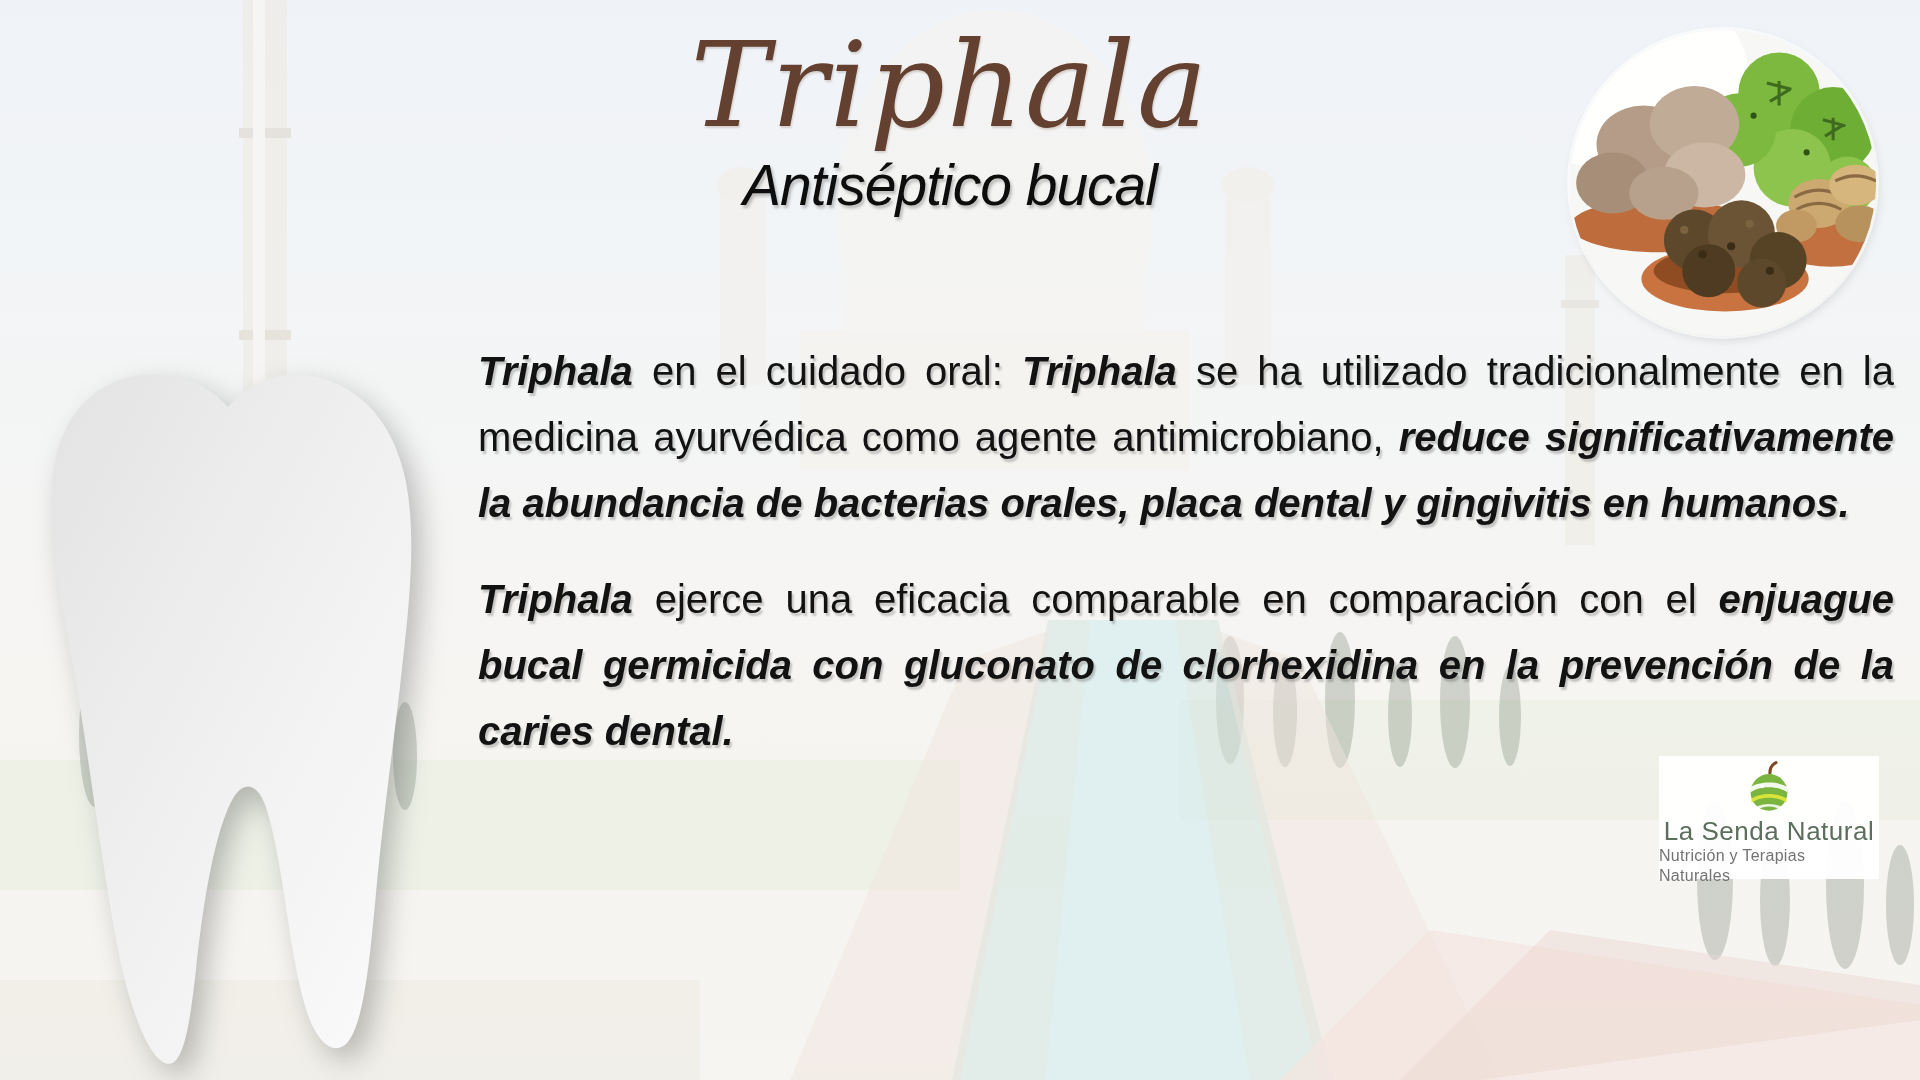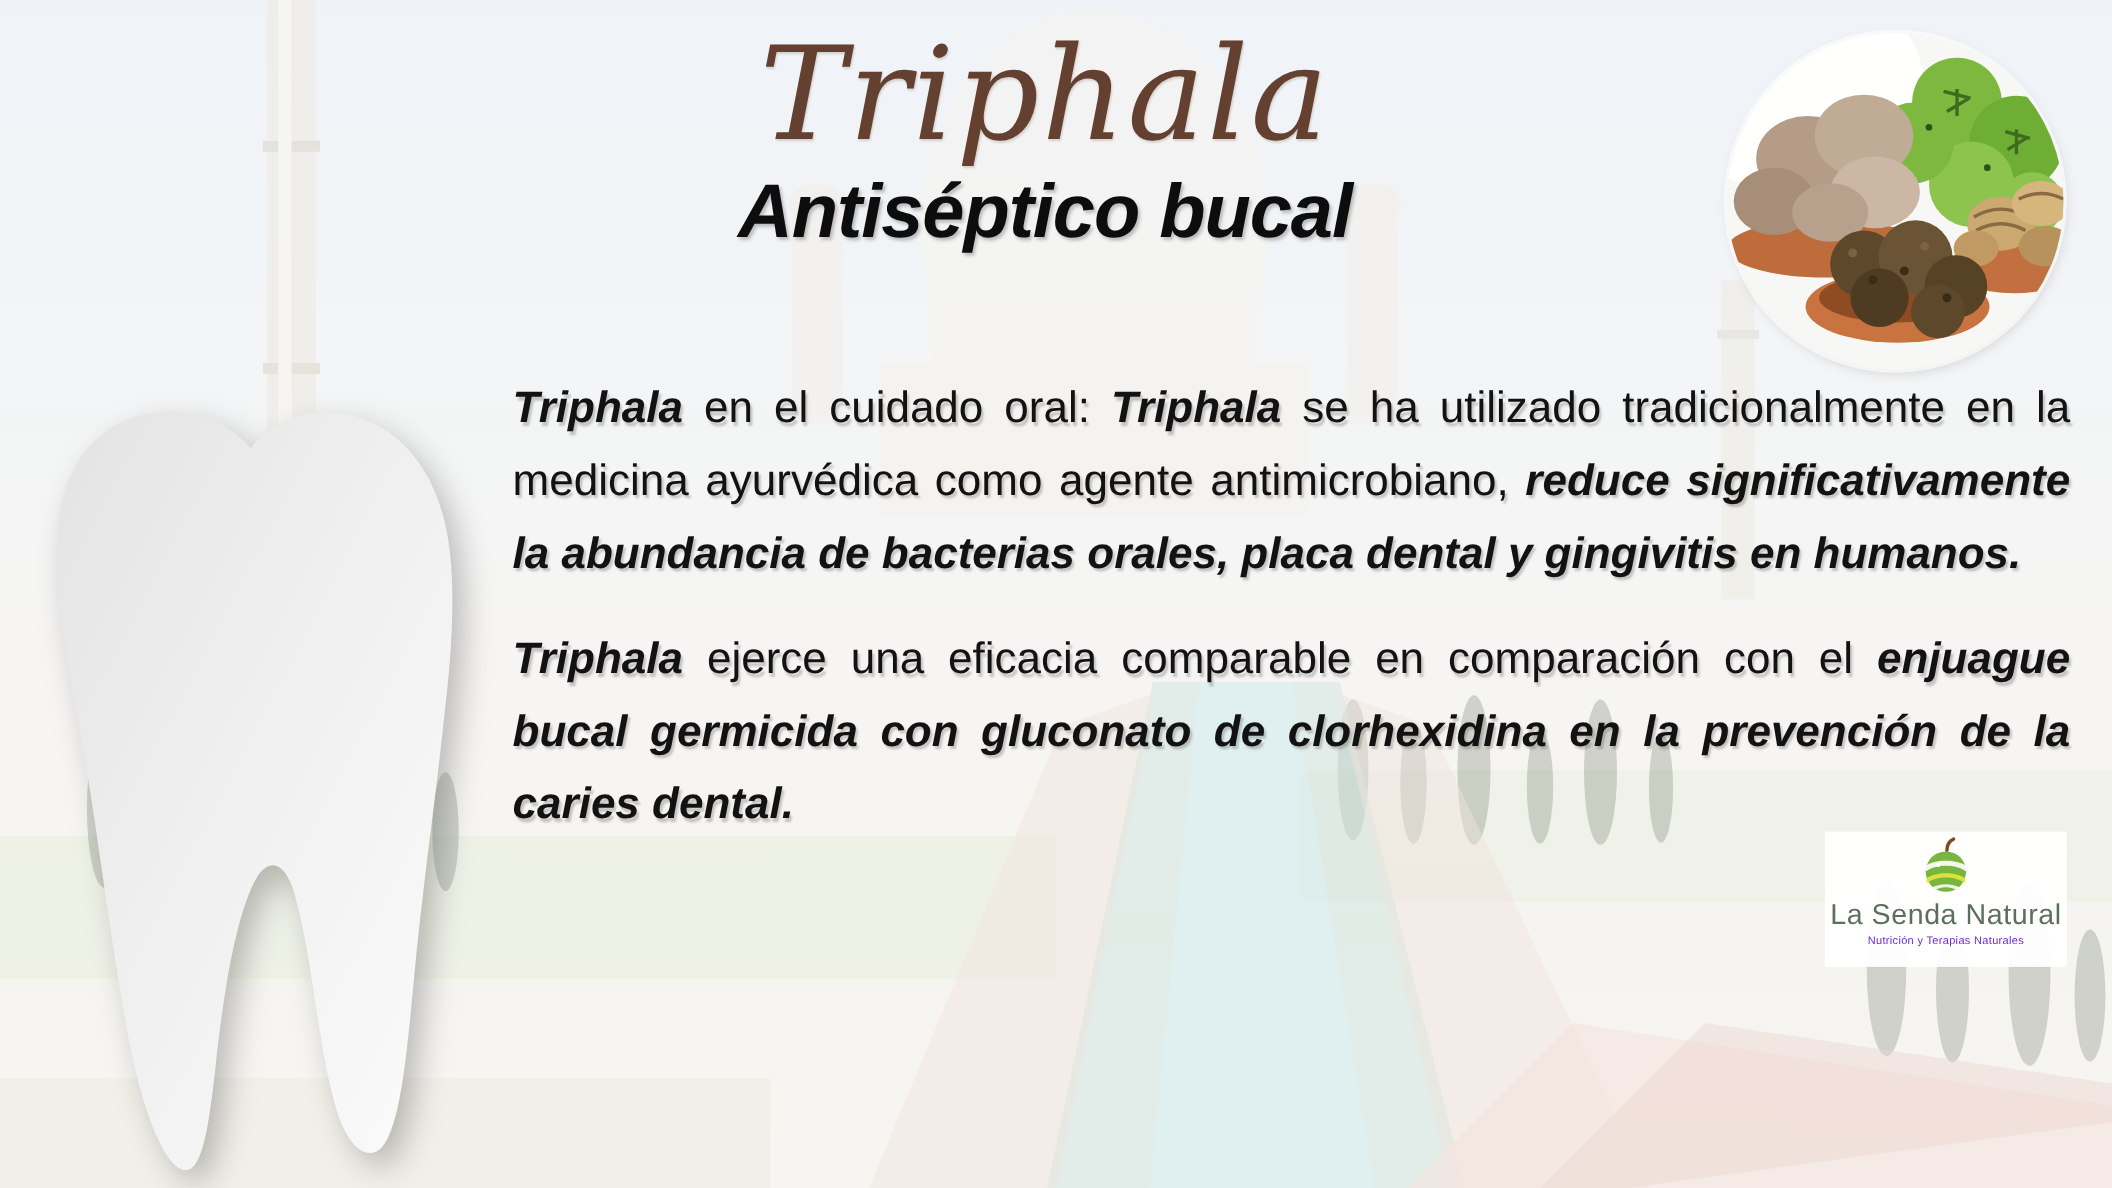--- a/index.html
+++ b/index.html
@@ -16,26 +16,26 @@
   .tooth{position:absolute;left:20px;top:356px;width:420px;height:724px;
          filter:drop-shadow(10px 12px 14px rgba(90,90,90,.38));}
   
   .title-wrap{position:absolute;left:330px;top:18px;width:1240px;text-align:center;}
   .title{
     font-family:"DejaVu Serif",serif;font-style:italic;font-weight:400;
     font-size:118px;line-height:1.15;color:#63402f;margin:0;letter-spacing:2px;
     text-shadow:1px 2px 2px rgba(80,50,30,.18);
   }
   .subtitle{
-    font-family:"Liberation Sans",sans-serif;font-style:italic;font-weight:bold;
-    font-size:69px;line-height:1.05;color:#0d0d0d;margin:2px 0 0 0;letter-spacing:-1px;
+    font-family:"Liberation Sans",sans-serif;font-style:italic;font-weight:normal;
+    font-size:57px;line-height:1.05;color:#0d0d0d;margin:2px 0 0 0;letter-spacing:-1px;
     text-shadow:2px 3px 3px rgba(60,60,60,.3);
   }
   
-  .body-text{position:absolute;left:466px;top:338px;width:1416px;}
+  .body-text{position:absolute;left:478px;top:338px;width:1416px;}
   .body-text p{
     margin:0 0 30px 0;
     font-size:40px;line-height:66px;color:#121212;
     text-align:justify;
     text-shadow:2px 3px 2px rgba(70,70,70,.28);
   }
   .seg{font-weight:400;font-style:normal;}
   .seg-b{font-weight:bold;font-style:italic;}
   
   .photo-circle{
@@ -47,21 +47,21 @@
   .photo-circle svg{display:block;width:100%;height:100%;}
   
   .logo-card{
     position:absolute;left:1659px;top:756px;width:220px;height:123px;
     background:rgba(255,255,255,.96);
     display:flex;flex-direction:column;align-items:center;justify-content:flex-start;
     padding-top:4px;box-sizing:border-box;
   }
   .logo-card svg{width:56px;height:56px;flex:0 0 auto;}
   .logo-name{font-size:26px;color:#5c6f5c;line-height:30px;letter-spacing:.5px;}
-  .logo-tagline{font-size:10px;color:#6d28d9;line-height:20px;letter-spacing:.3px;}
+  .logo-tagline{font-size:16px;color:#737373;line-height:20px;letter-spacing:.3px;}
 </style>
 </head>
 <body>
 
 <div class="slide">
 
   <svg class="bg-art" viewBox="0 0 1920 1080" aria-hidden="true">
 
     <g opacity="0.55">
       <ellipse cx="995" cy="210" rx="158" ry="200" fill="#f3efe8"></ellipse>

